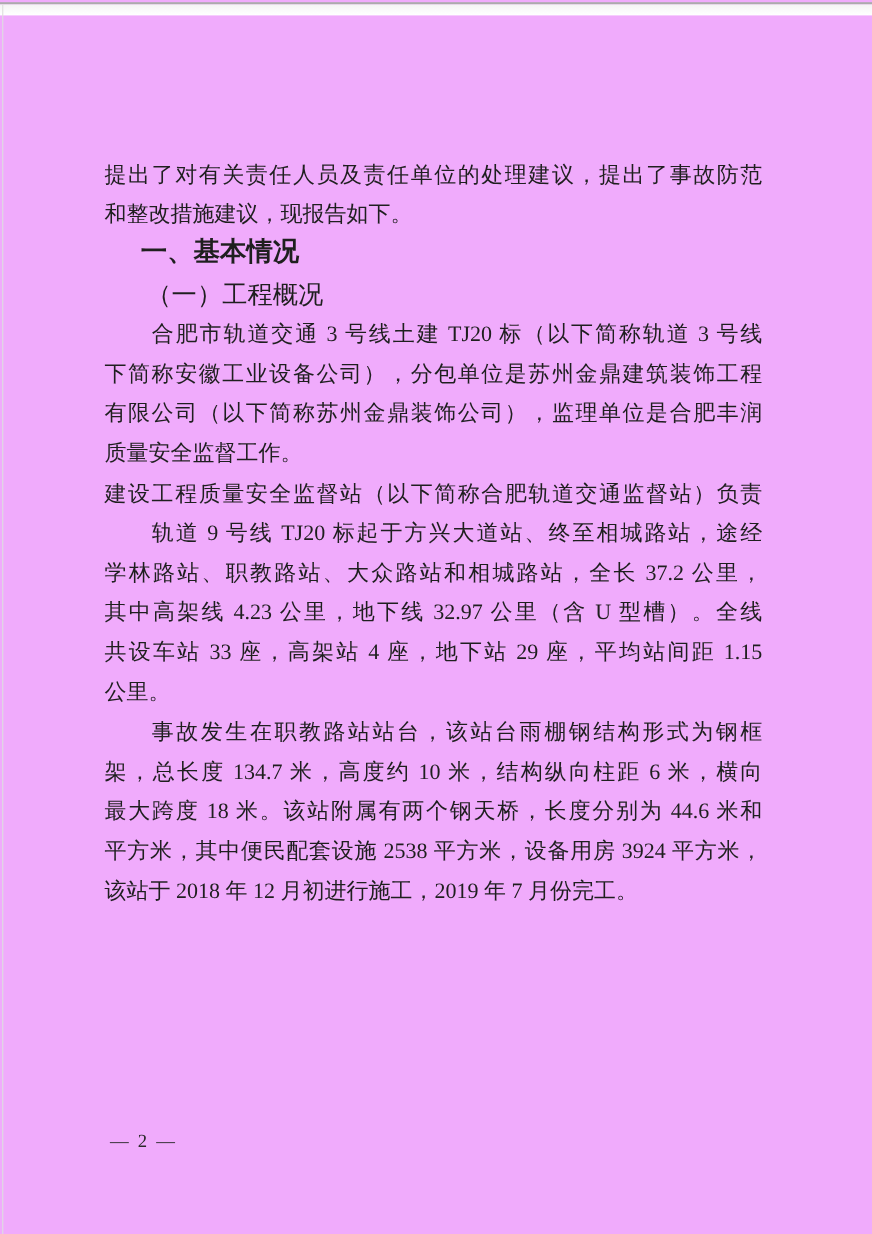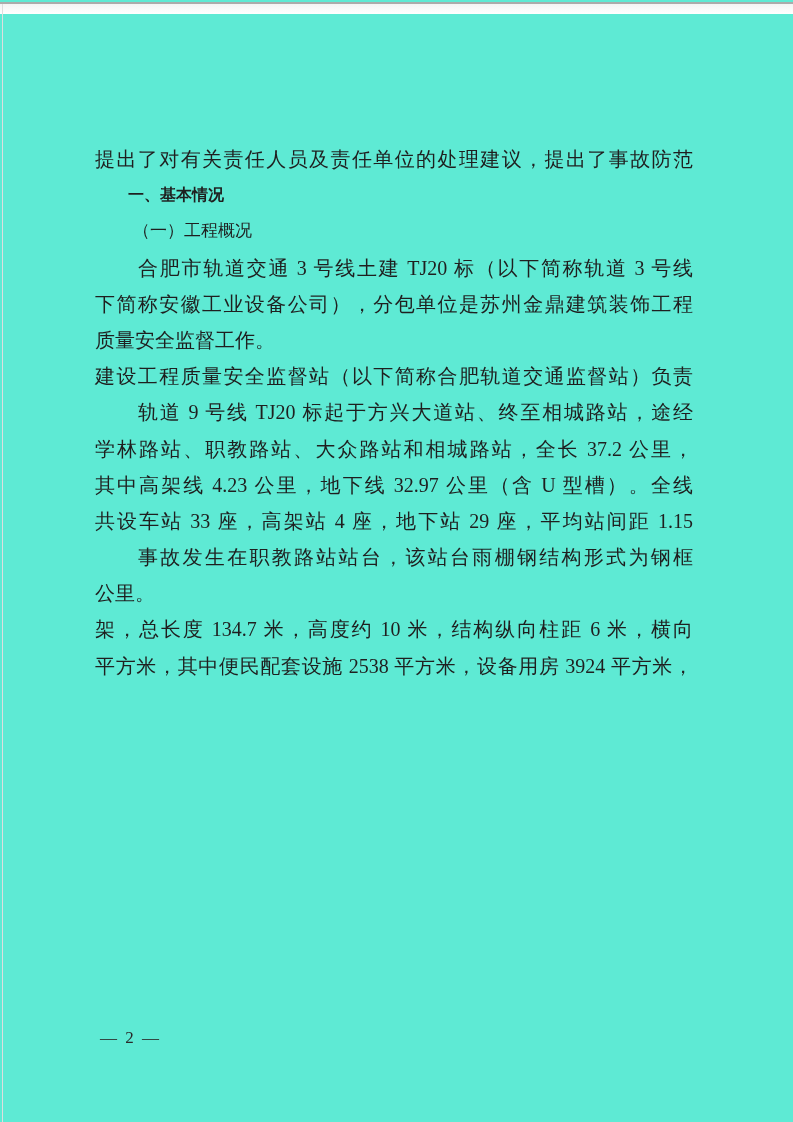--- a/index.html
+++ b/index.html
@@ -1,20 +1,20 @@
 <!DOCTYPE html>
 <html><head>
 <meta charset="utf-8">
 <style>
   html, body { margin: 0; padding: 0; background: #ffffff; }
   .page {
     position: relative;
     width: 793px;
     height: 1122px;
-    background: #5eead4;
+    background: #f0abfc;
     overflow: hidden;
     font-family: "Liberation Serif", "DejaVu Serif", serif;
     color: #1f1f1f;
   }
   .scan-top-edge {
     position: absolute;
     top: 2px; left: 0; right: 0;
     height: 2px;
     background: #ababab;
   }
@@ -40,28 +40,28 @@
   .line {
     height: 36.2px;
     line-height: 36.2px;
     text-align: justify;
     text-align-last: left;
     white-space: normal;
   }
   .j { text-align-last: justify; }
   .ind { text-indent: 2.15em; }
   .h1 {
-    font-family: Liberation Serif, serif;
+    font-family: Liberation Mono, monospace;
     font-weight: 700;
-    font-size: 16px;
+    font-size: 24px;
     padding-left: 33px;
     text-align-last: left;
   }
   .h2 {
-    font-size: 17px;
+    font-size: 23px;
     padding-left: 38px;
     text-align-last: left;
   }
   .page-number {
     position: absolute;
     left: 100px;
     top: 1028px;
     font-size: 17px;
     letter-spacing: 2px;
     color: #2a2a2a;
@@ -71,35 +71,39 @@
 <body>
 
 <div class="page">
   <div class="scan-top-edge"></div>
   <div class="scan-top-glow"></div>
   <div class="scan-left-edge"></div>
 
   <div class="doc">
 
     <div class="line j">提出了对有关责任人员及责任单位的处理建议，提出了事故防范</div>
+    <div class="line">和整改措施建议，现报告如下。</div>
 
     <div class="line h1">一、基本情况</div>
 
     <div class="line h2">（一）工程概况</div>
 
     <div class="line j ind">合肥市轨道交通 3 号线土建 TJ20 标（以下简称轨道 3 号线</div>
     <div class="line j">下简称安徽工业设备公司），分包单位是苏州金鼎建筑装饰工程</div>
+    <div class="line j">有限公司（以下简称苏州金鼎装饰公司），监理单位是合肥丰润</div>
     <div class="line">质量安全监督工作。</div>
     <div class="line j">建设工程质量安全监督站（以下简称合肥轨道交通监督站）负责</div>
 
     <div class="line j ind">轨道 9 号线 TJ20 标起于方兴大道站、终至相城路站，途经</div>
     <div class="line j">学林路站、职教路站、大众路站和相城路站，全长 37.2 公里，</div>
     <div class="line j">其中高架线 4.23 公里，地下线 32.97 公里（含 U 型槽）。全线</div>
     <div class="line j">共设车站 33 座，高架站 4 座，地下站 29 座，平均站间距 1.15</div>
+    <div class="line">公里。</div>
+
     <div class="line j ind">事故发生在职教路站站台，该站台雨棚钢结构形式为钢框</div>
-
-    <div class="line">公里。</div>
     <div class="line j">架，总长度 134.7 米，高度约 10 米，结构纵向柱距 6 米，横向</div>
+    <div class="line j">最大跨度 18 米。该站附属有两个钢天桥，长度分别为 44.6 米和</div>
     <div class="line j">平方米，其中便民配套设施 2538 平方米，设备用房 3924 平方米，</div>
+    <div class="line">该站于 2018 年 12 月初进行施工，2019 年 7 月份完工。</div>
   </div>
 
   <div class="page-number">— 2 —</div>
 </div>
 
 </body></html>

